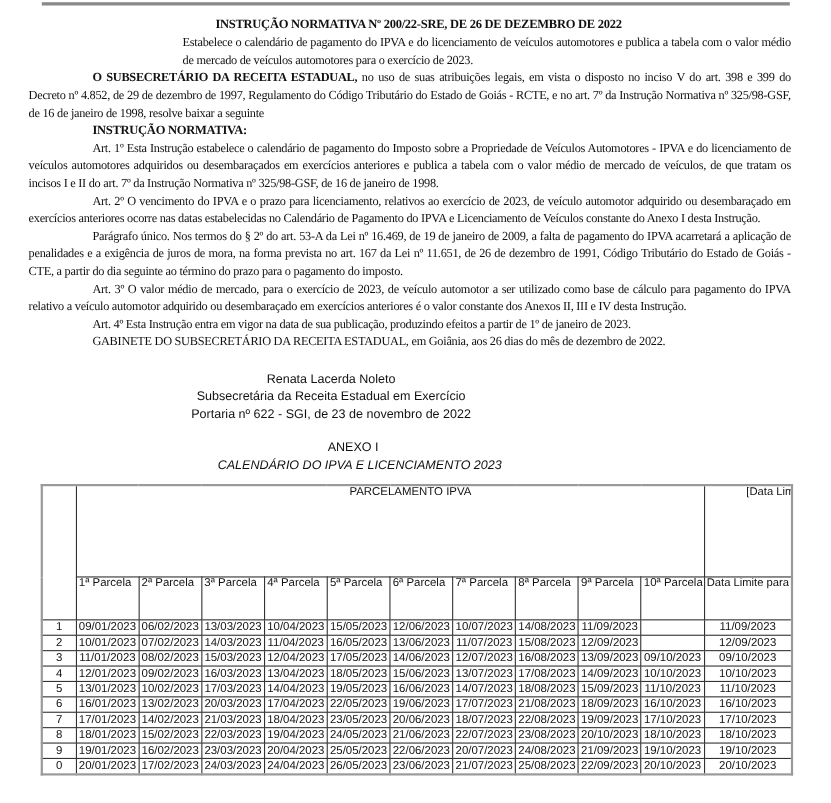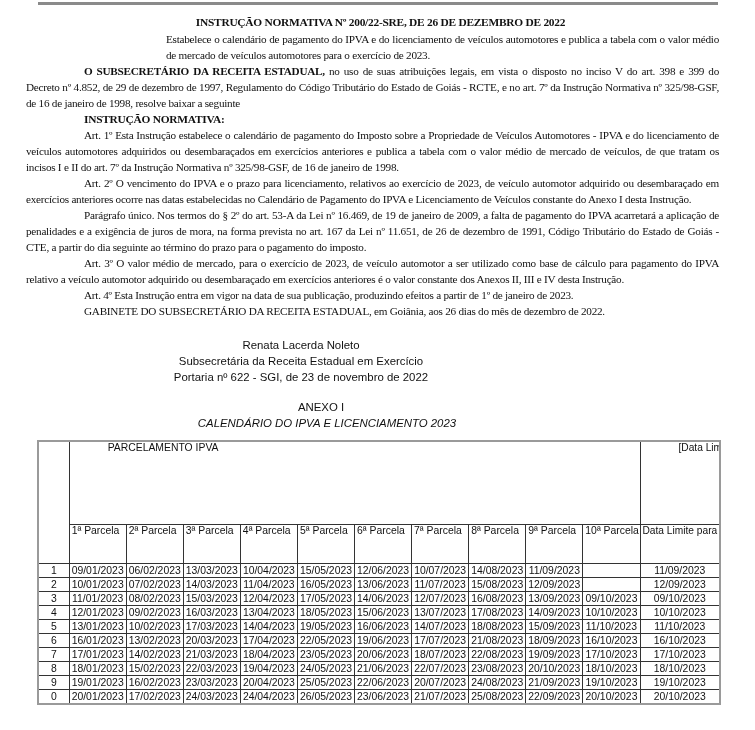--- a/index.html
+++ b/index.html
@@ -97,21 +97,21 @@
     <col class="c-par">
       <col class="c-par">
       <col class="c-par">
       <col class="c-par">
       <col class="c-par">
     <col class="c-lim">
   </colgroup>
   <thead>
     <tr class="hdr1">
       <th rowspan="2" style="text-align:center; white-space:normal;">Final Placa</th>
-      <th colspan="10" style="text-align:left;margin-left:37px;">PARCELAMENTO IPVA</th>
+      <th colspan="10" style="text-align:center;margin-left:37px;">PARCELAMENTO IPVA</th>
       <th class="lim">[Data Limite para pagamento do IPVA ou IPVA à vista (Valor Total)] + Licenciamento Anual (CRLV)</th>
     </tr>
     <tr class="hdr2" id="hdr2">
         <th>1ª Parcela</th>
         <th>2ª Parcela</th>
         <th>3ª Parcela</th>
         <th>4ª Parcela</th>
         <th>5ª Parcela</th>
         <th>6ª Parcela</th>
         <th>7ª Parcela</th>

